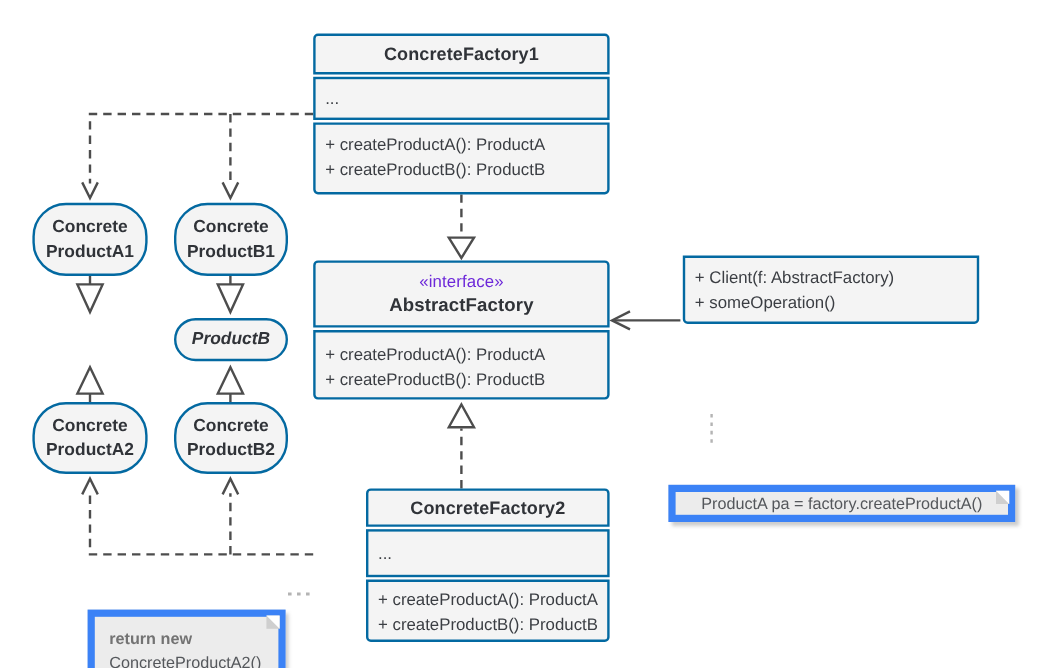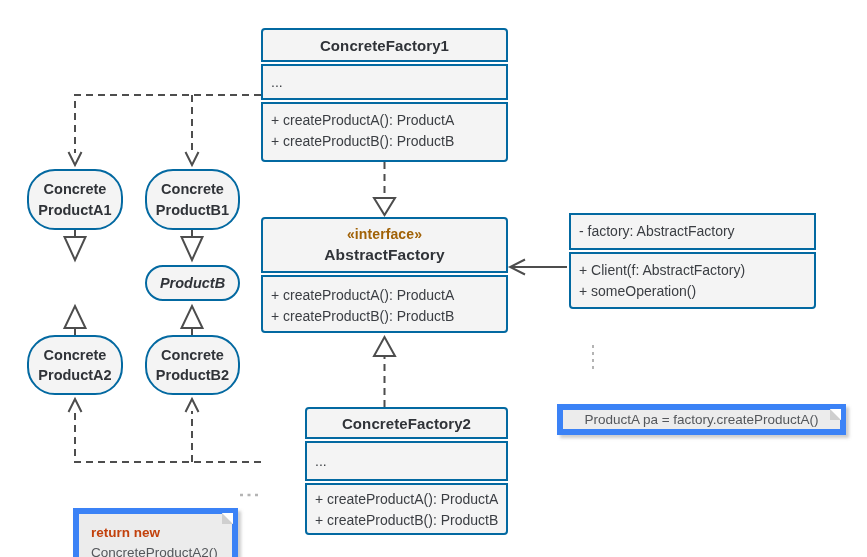--- a/index.html
+++ b/index.html
@@ -18,21 +18,21 @@
   }
   .comp + .comp { margin-top:2px; }
   .comp.first { border-radius:4px 4px 0 0; }
   .comp.mid   { border-radius:0; }
   .comp.last  { border-radius:0 0 4px 4px; }
   .comp.only  { border-radius:4px; }
   .comp.title-comp {
     display:flex; flex-direction:column; align-items:center; justify-content:center;
     font-weight:bold; font-size:15px; letter-spacing:0.1px;
   }
-  .stereotype { font-weight:bold; font-size:14px; color:#a16207; line-height:20px; }
+  .stereotype { font-weight:normal; font-size:14px; color:#6d28d9; line-height:20px; }
   .iface-name { font-size:15.5px; line-height:22px; }
   .members { font-size:14px; line-height:21px; color:#3b3e43; }
   .members .member { padding-left:8px; padding-right:4px; white-space:nowrap; }
   .attrs-comp { display:flex; align-items:center; }
   .methods-comp { padding-top:6px; }
   .small-box .comp {
     display:flex; flex-direction:column; align-items:center; justify-content:center;
     font-weight:bold; font-size:14.5px; line-height:20.5px; text-align:center;
     height:100%;
     border-radius:28px;
@@ -49,21 +49,21 @@
   .uml-note::before {
     content:""; position:absolute; top:-1px; right:-1px;
     border-style:solid; border-width:0 11px 11px 0;
     border-color:#ffffff #ffffff #cfcfcf #cfcfcf;
   }
   .note-center {
     display:flex; align-items:center; justify-content:center;
     font-size:13.5px; white-space:nowrap;
   }
   .note-left { padding:9px 12px; font-size:13.5px; line-height:20px; }
-  .note-left .bold-line { font-weight:bold; color:#c2410c; }
+  .note-left .bold-line { font-weight:bold; color:#737373; }
 </style>
 </head>
 <body>
 
 <div class="canvas">
 
   <svg class="connectors" width="867" height="557" viewBox="0 0 867 557">
 
     <g stroke="#4d4d4d" stroke-width="2" fill="none">
       <path d="M384.5 162 V198" stroke-dasharray="7,5"></path>
@@ -134,23 +134,20 @@
       <div class="stereotype">«interface»</div>
       <div class="iface-name">AbstractFactory</div>
     </div>
     <div class="comp last methods-comp members" style="height:58px; padding-top:8px;">
       <div class="member">+ createProductA(): ProductA</div>
       <div class="member">+ createProductB(): ProductB</div>
     </div>
   </div>
 
   <div class="uml-class" style="left:569px; top:213px; width:247px;">
-    <div class="comp mid attrs-comp members" style="height:37px;">
-      <div class="member">- factory: AbstractFactory</div>
-    </div>
     <div class="comp last methods-comp members" style="height:57px;">
       <div class="member">+ Client(f: AbstractFactory)</div>
       <div class="member">+ someOperation()</div>
     </div>
   </div>
 
   <div class="uml-class" style="left:261px; top:407px; width:247px;padding-left:44px;">
     <div class="comp first title-comp" style="height:32px;">ConcreteFactory2</div>
     <div class="comp mid attrs-comp members" style="height:40px;">
       <div class="member">...</div>

